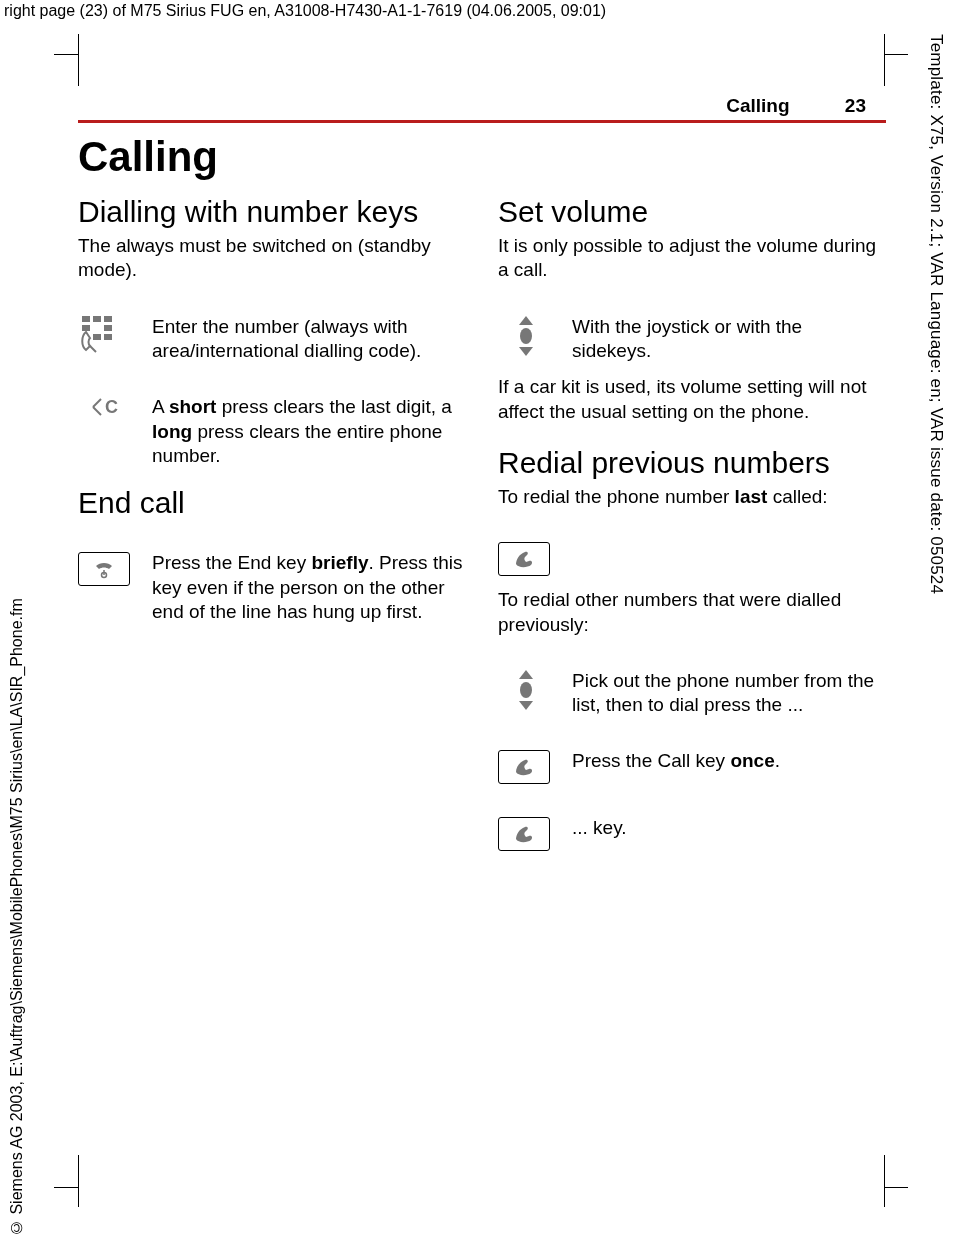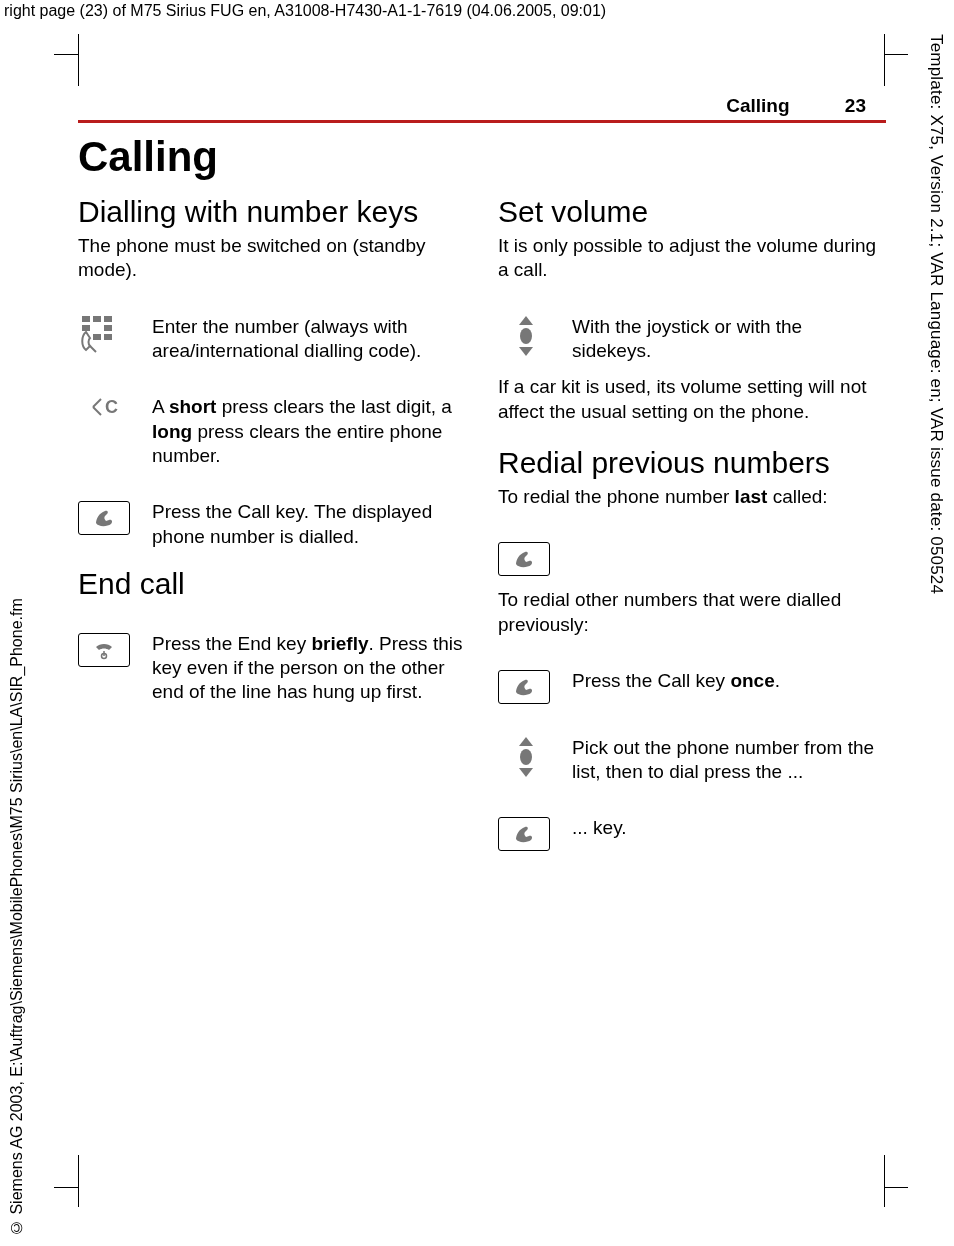--- a/index.html
+++ b/index.html
@@ -145,21 +145,21 @@
     <span>Calling</span>
     <span class="num">23</span>
   </div>
 
   <h1 class="chapter">Calling</h1>
 
   <div class="columns">
 
     <div class="col">
       <h2 class="section">Dialling with number keys</h2>
-      <p class="body">The phone must be switched on (standby mode).</p>
+      <p class="body">The always must be switched on (standby mode).</p>
 
       <div class="item">
         <div class="icon-col">
           <span>
             <svg width="38" height="42" viewBox="0 0 38 42">
               <g fill="#777">
                 <rect x="4" y="0" width="8" height="6"></rect>
                   <rect x="15" y="0" width="8" height="6"></rect>
                   <rect x="26" y="0" width="8" height="6"></rect>
                 <rect x="4" y="9" width="8" height="6"></rect>
@@ -185,30 +185,20 @@
               <path d="M2 11 L10 19" stroke="#777" stroke-width="2" fill="none"></path>
               <text x="14" y="17" font-size="18" font-weight="700" fill="#777" font-family="Arial">C</text>
             </svg>
           </span>
         </div>
         <div class="txt">
           <span>A </span><b>short</b><span> press clears the last digit, a </span><b>long</b><span> press clears the entire phone number.</span>
         </div>
       </div>
 
-      <div class="item">
-        <div class="icon-col">
-          <span class="key-box">
-            <svg width="24" height="20" viewBox="0 0 24 20">
-                <path d="M4 15 C4 11 7 5 13 3 C15 2 17 4 15 6 L13 8 C12 9 12 11 14 13 L17 12 C20 11 21 14 19 16 C15 19 6 19 4 15 Z" fill="#777"></path>
-              </svg>
-          </span>
-        </div>
-        <div class="txt">Press the Call key. The displayed phone number is dialled.</div>
-      </div>
 
       <h2 class="section" style="margin-top:18px;">End call</h2>
 
       <div class="item">
         <div class="icon-col">
           <span class="key-box">
             <svg width="28" height="22" viewBox="0 0 28 22">
               <path d="M6 8 C10 4 18 4 22 8 L19 11 C16 9 12 9 9 11 Z" fill="#777"></path>
               <circle cx="14" cy="17" r="2.5" fill="none" stroke="#777" stroke-width="1.5"></circle>
               <line x1="14" y1="12" x2="14" y2="17" stroke="#777" stroke-width="1.5"></line>
@@ -251,51 +241,51 @@
             <svg width="24" height="20" viewBox="0 0 24 20">
                 <path d="M4 15 C4 11 7 5 13 3 C15 2 17 4 15 6 L13 8 C12 9 12 11 14 13 L17 12 C20 11 21 14 19 16 C15 19 6 19 4 15 Z" fill="#777"></path>
               </svg>
           </span>
         </div>
       </div>
 
       <p class="body">To redial other numbers that were dialled previously:</p>
 
       <div class="item">
-        <div class="icon-col">
-          <span class="key-box">
-            <svg width="24" height="20" viewBox="0 0 24 20">
-                <path d="M4 15 C4 11 7 5 13 3 C15 2 17 4 15 6 L13 8 C12 9 12 11 14 13 L17 12 C20 11 21 14 19 16 C15 19 6 19 4 15 Z" fill="#777"></path>
-              </svg>
-          </span>
-        </div>
-        <div class="txt">
-          <span>Press the Call key </span><b>once</b><span>.</span>
-        </div>
-      </div>
-
-      <div class="item">
         <div class="icon-col" style="justify-content:center;">
           <span>
             <svg width="22" height="40" viewBox="0 0 22 40">
               <polygon points="11,0 18,9 4,9" fill="#777"></polygon>
               <ellipse cx="11" cy="20" rx="6" ry="8" fill="#777"></ellipse>
               <polygon points="11,40 18,31 4,31" fill="#777"></polygon>
             </svg>
           </span>
         </div>
         <div class="txt">Pick out the phone number from the list, then to dial press the ...</div>
       </div>
 
       <div class="item">
         <div class="icon-col">
           <span class="key-box">
             <svg width="24" height="20" viewBox="0 0 24 20">
                 <path d="M4 15 C4 11 7 5 13 3 C15 2 17 4 15 6 L13 8 C12 9 12 11 14 13 L17 12 C20 11 21 14 19 16 C15 19 6 19 4 15 Z" fill="#777"></path>
               </svg>
           </span>
         </div>
+        <div class="txt">
+          <span>Press the Call key </span><b>once</b><span>.</span>
+        </div>
+      </div>
+
+      <div class="item">
+        <div class="icon-col">
+          <span class="key-box">
+            <svg width="24" height="20" viewBox="0 0 24 20">
+                <path d="M4 15 C4 11 7 5 13 3 C15 2 17 4 15 6 L13 8 C12 9 12 11 14 13 L17 12 C20 11 21 14 19 16 C15 19 6 19 4 15 Z" fill="#777"></path>
+              </svg>
+          </span>
+        </div>
         <div class="txt">... key.</div>
       </div>
 
     </div>
   </div>
 </div>
 
 </body></html>

